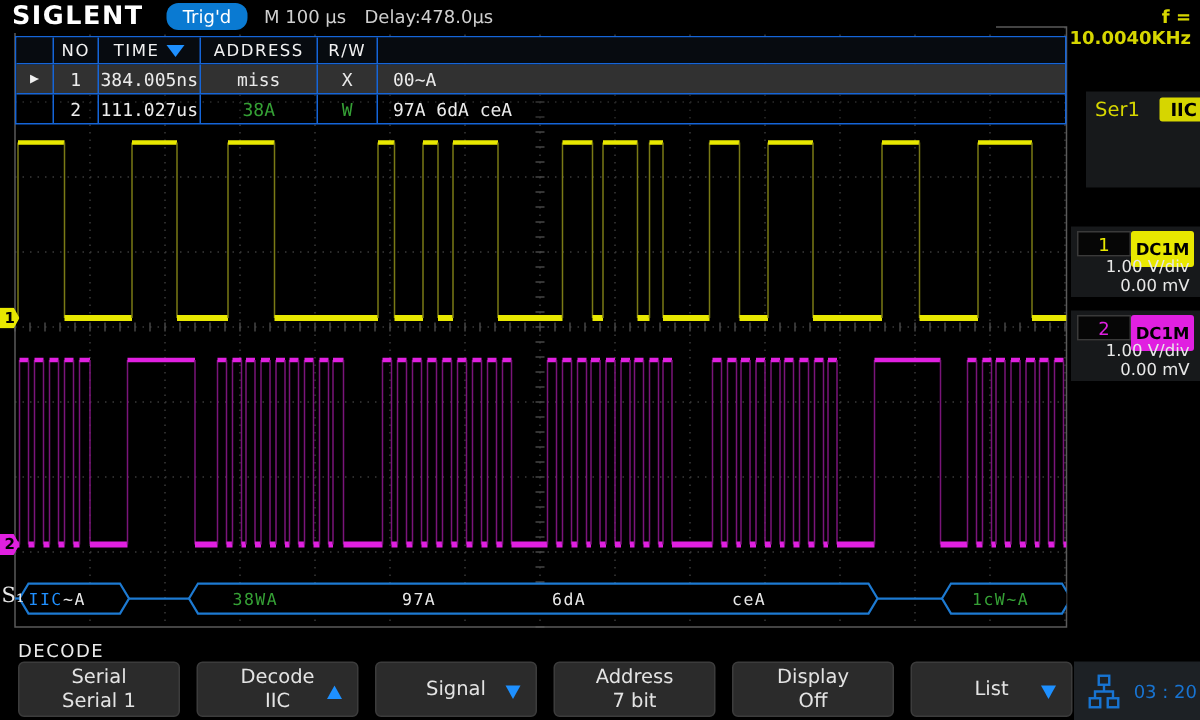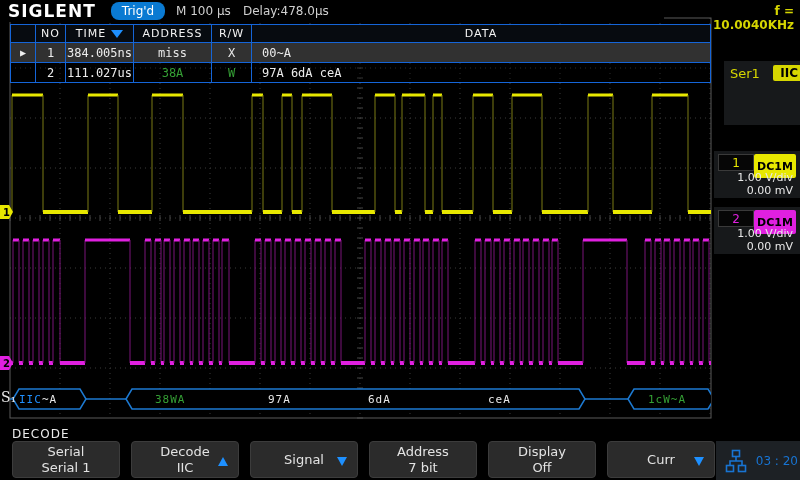--- a/index.html
+++ b/index.html
@@ -496,21 +496,20 @@
   <div id="dtable" class="abs">
     <div class="trow thead">
       <div class="tc c-mark"></div>
       <div class="tc c-no">NO</div>
       <div class="tc c-time">
         <span>TIME</span>
         <span class="sort-tri"></span>
       </div>
       <div class="tc c-addr">ADDRESS</div>
       <div class="tc c-rw">R/W</div>
-      <div class="tc c-data last" style="justify-content:center;padding-left:0;">DATA</div>
     </div>
     <div class="trow trow1">
       <div class="tc c-mark">
         <span class="row-arrow">▶</span>
       </div>
       <div class="tc c-no">1</div>
       <div class="tc c-time">384.005ns</div>
       <div class="tc c-addr" style="color: rgb(232, 232, 232);">miss</div>
       <div class="tc c-rw" style="color: rgb(232, 232, 232);">X</div>
       <div class="tc c-data last">00~A</div>
@@ -563,21 +562,21 @@
   </div>
   <div class="mbtn abs" style="left:369px;">
     <div>Address</div>
     <div>7 bit</div>
   </div>
   <div class="mbtn abs" style="left:488px;">
     <div>Display</div>
     <div>Off</div>
   </div>
   <div class="mbtn abs" style="left:607px;">
-    <div>Curr</div>
+    <div>List</div>
     <span class="arrow-down"></span>
   </div>
 
   <div id="info-panel" class="abs">
     <svg id="lan-icon" class="abs" width="22" height="24" viewBox="0 0 22 24">
       <g fill="none" stroke="#1874d2" stroke-width="1.6">
         <rect x="7.5" y="1.5" width="7" height="6"></rect>
         <rect x="1.5" y="16.5" width="7" height="6"></rect>
         <rect x="13.5" y="16.5" width="7" height="6"></rect>
         <path d="M11 7.5 V12 M5 16.5 V12 H17 V16.5"></path>

